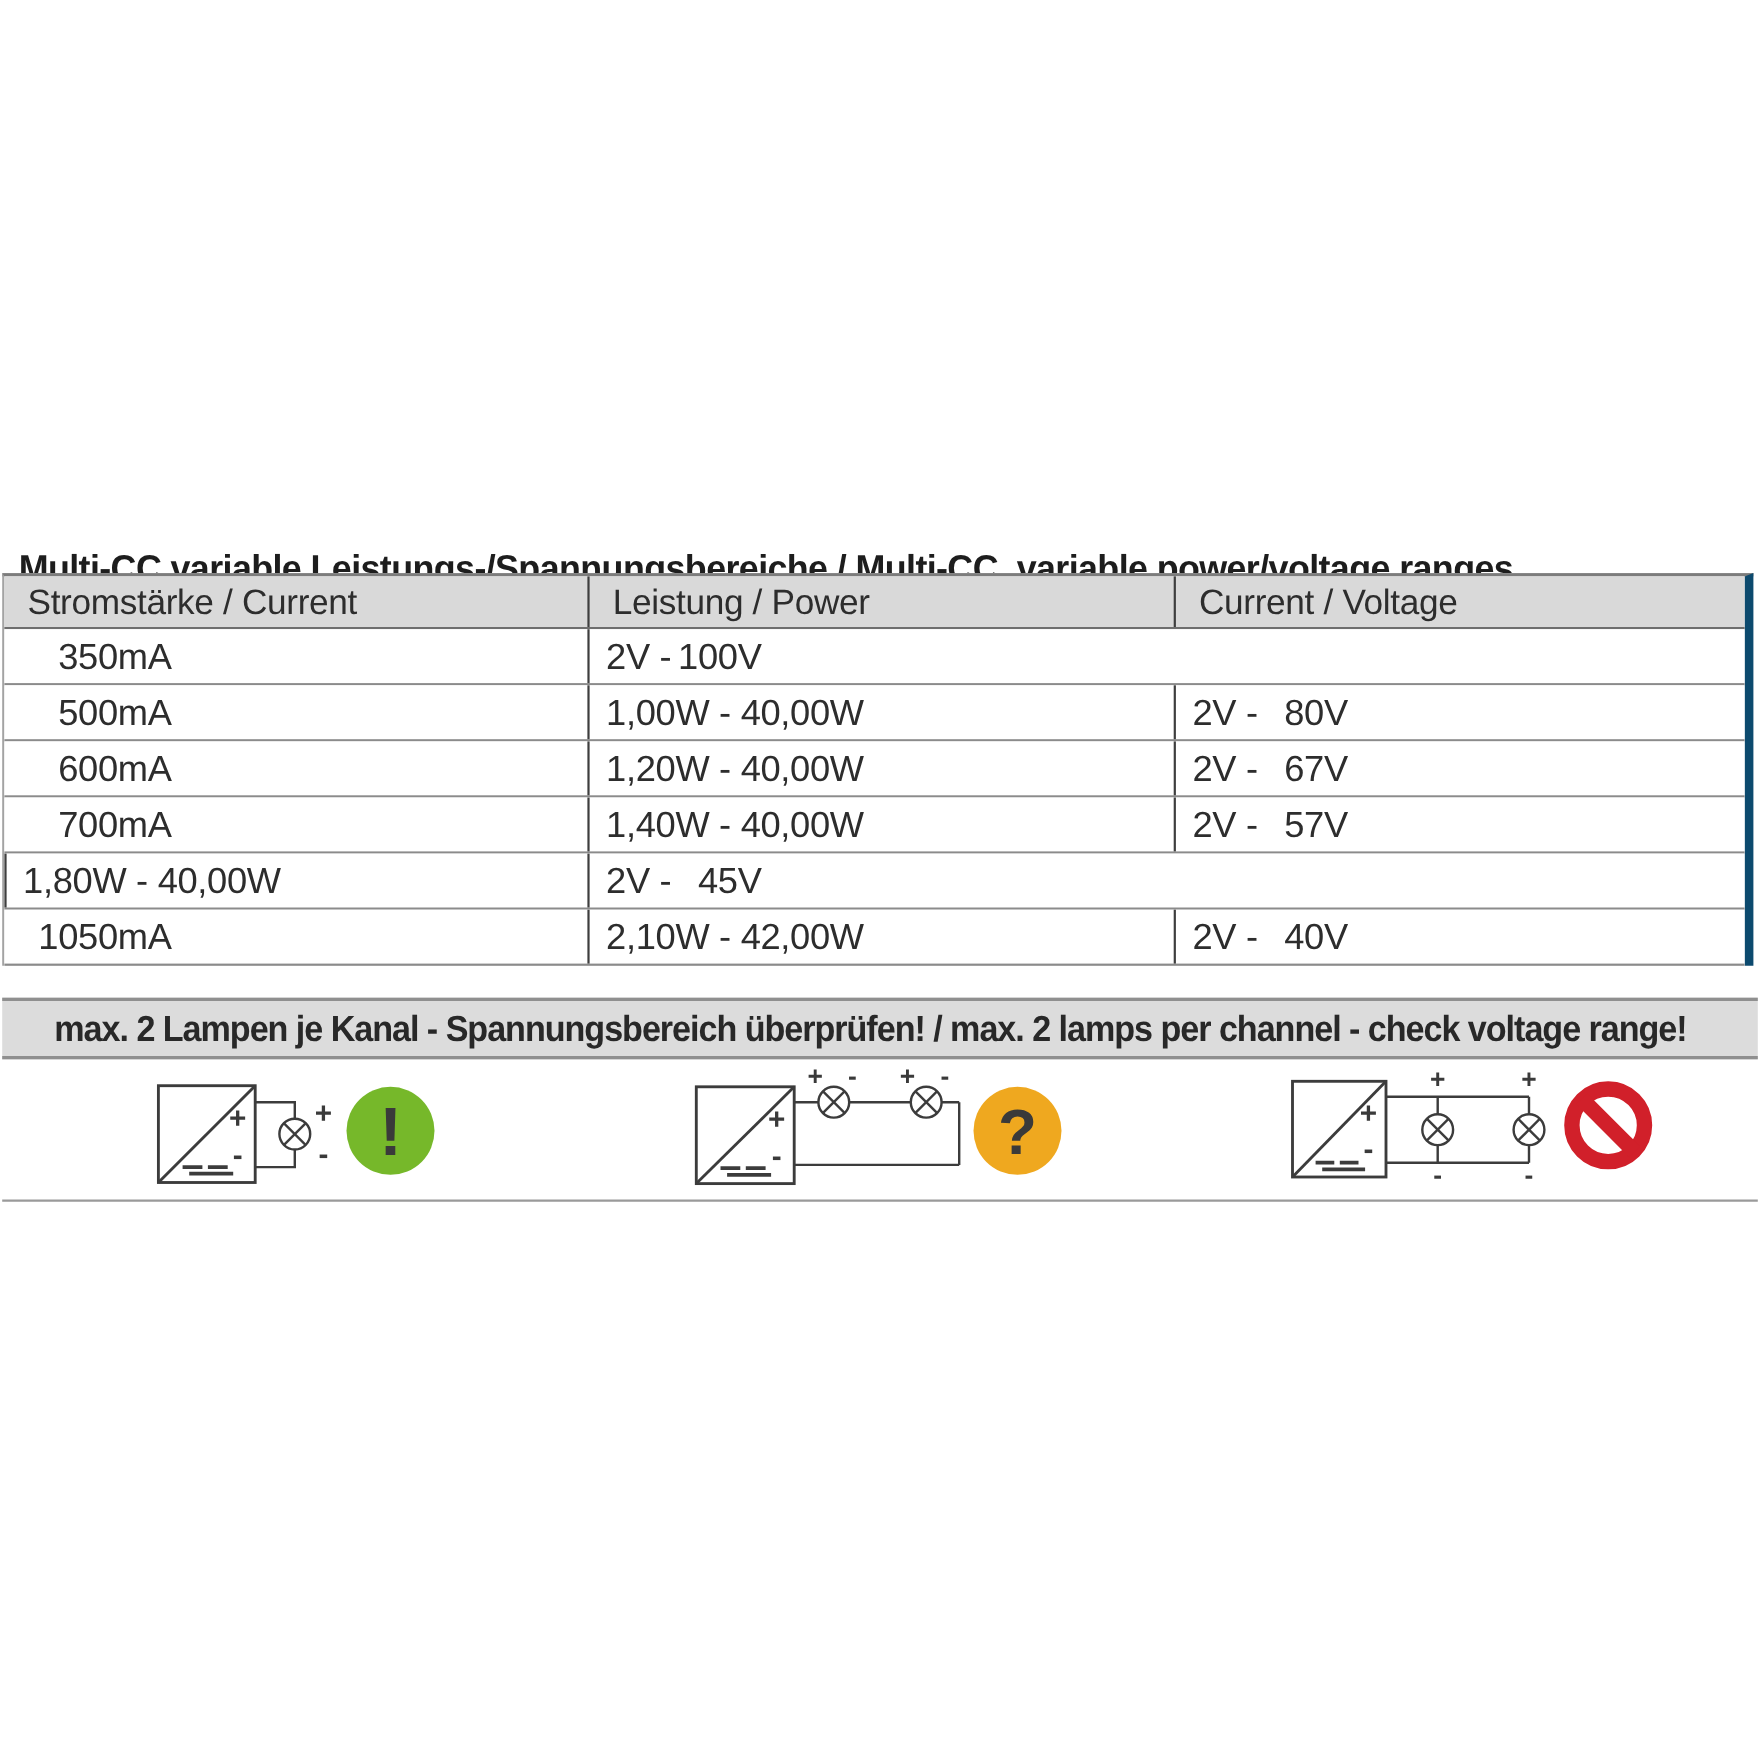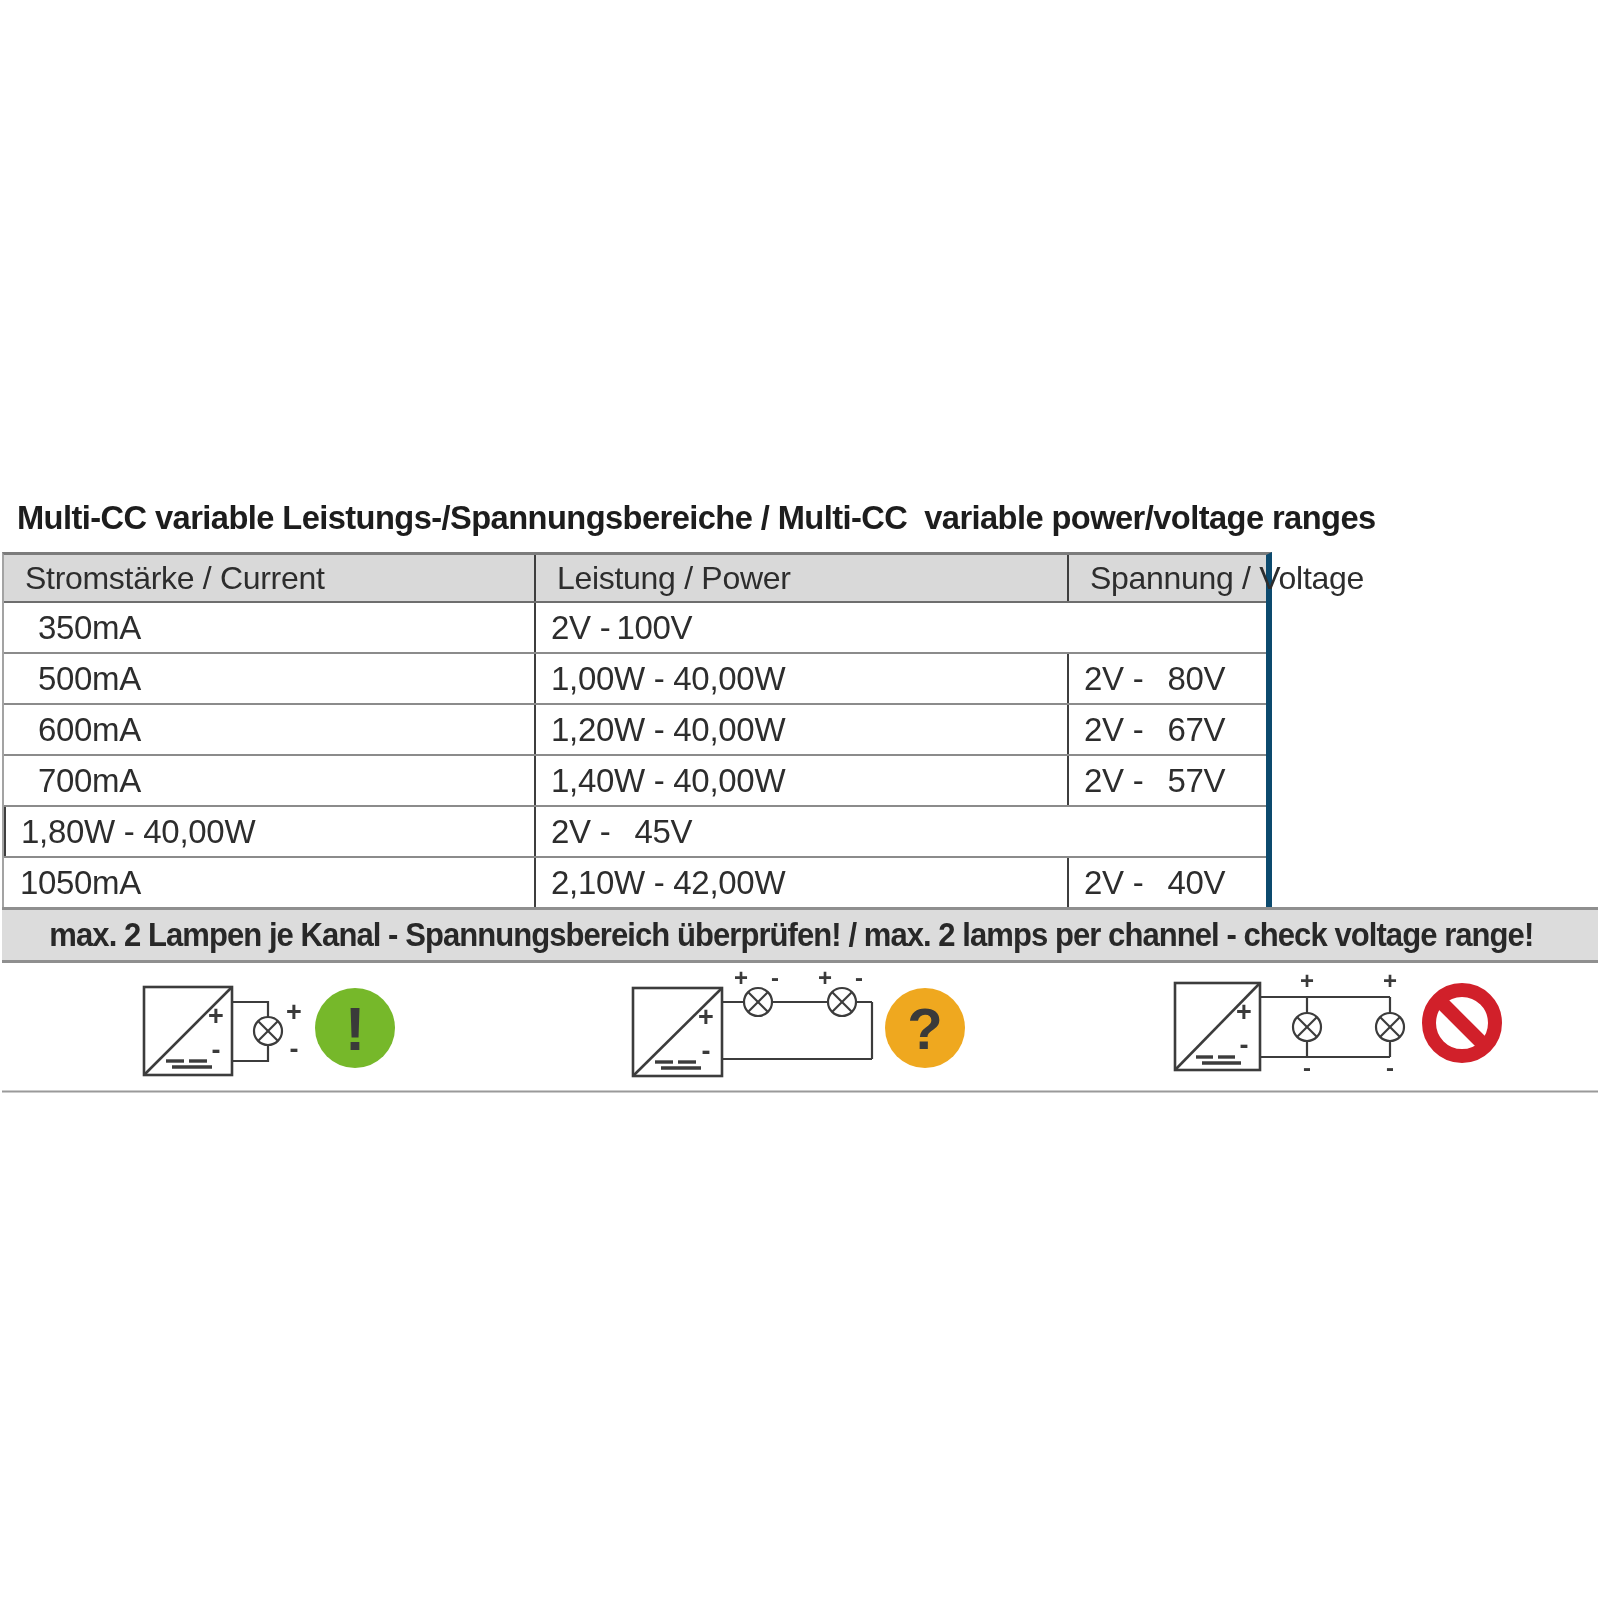--- a/index.html
+++ b/index.html
@@ -7,37 +7,37 @@
     position:relative; width:1600px; height:1600px; background:#ffffff;
     font-family:"Liberation Sans", sans-serif; overflow:hidden;
   }
   .title {
     position:absolute; left:17px; top:498px; margin:0;
     font-size:34px; font-weight:bold; color:#1d1d1d;
     white-space:pre; letter-spacing:-0.6px;
     transform:scaleX(0.96); transform-origin:left center;
   }
   .tbl {
-    position:absolute; left:2px; top:552px; width:1270px;
+    position:absolute; left:2px; top:521px; width:1592px;
     border-top:3px solid #7c7c7c;
-    border-left:2px solid #a3a3a3; border-right:6px solid #0c4a6e;
+    border-left:2px solid #a3a3a3; border-right:8px solid #0c4a6e;
     box-sizing:border-box; background:#ffffff;
   }
   .tr {
     display:grid; grid-template-columns:530px 533px 1fr;
     height:51px; border-bottom:2px solid #8b8b8b; background:#fff;
     box-sizing:border-box;
   }
   .tr.th-row { height:48px; background:#d9d9d9; border-bottom:2px solid #6e6e6e; }
   .td {
     display:flex; align-items:center; box-sizing:border-box;
     font-size:33px; color:#2d2d2d; letter-spacing:-0.3px;
     padding-left:15px; white-space:pre;
   }
-  .td.c1 { padding-left:6px; }
+  .td.c1 { padding-left:21px; }
   .th-row .td { padding-left:21px; font-size:32px; }
   .c2, .c3 { border-left:2px solid #3e3e3e; }
   .cur { display:inline-block; width:131px; text-align:right; }
   .vh  { display:inline-block; width:82px;  text-align:right; }
   .warnbar {
     position:absolute; left:2px; top:907px; width:1596px; height:56px;
     box-sizing:border-box; background:#dcdcdc;
     border-top:3px solid #8f8f8f; border-bottom:3px solid #8f8f8f;
     display:flex; align-items:center; 
   }
@@ -63,21 +63,21 @@
 <body>
 
 <div class="canvas">
 
   <h1 class="title">Multi-CC variable Leistungs-/Spannungsbereiche / Multi-CC  variable power/voltage ranges</h1>
 
   <div class="tbl">
     <div class="tr th-row">
       <div class="td c1">Stromstärke / Current</div>
       <div class="td c2">Leistung / Power</div>
-      <div class="td c3">Spannung / Voltage</div>
+      <div class="td c3">Current / Voltage</div>
     </div>
 
     <div class="tr">
       <div class="td c1"><span class="cur">350mA</span></div>
       <div class="td c3"><span>2V -</span><span class="vh">100V</span></div>
     </div>
     <div class="tr">
       <div class="td c1"><span class="cur">500mA</span></div>
       <div class="td c2">1,00W - 40,00W</div>
       <div class="td c3"><span>2V -</span><span class="vh">80V</span></div>

